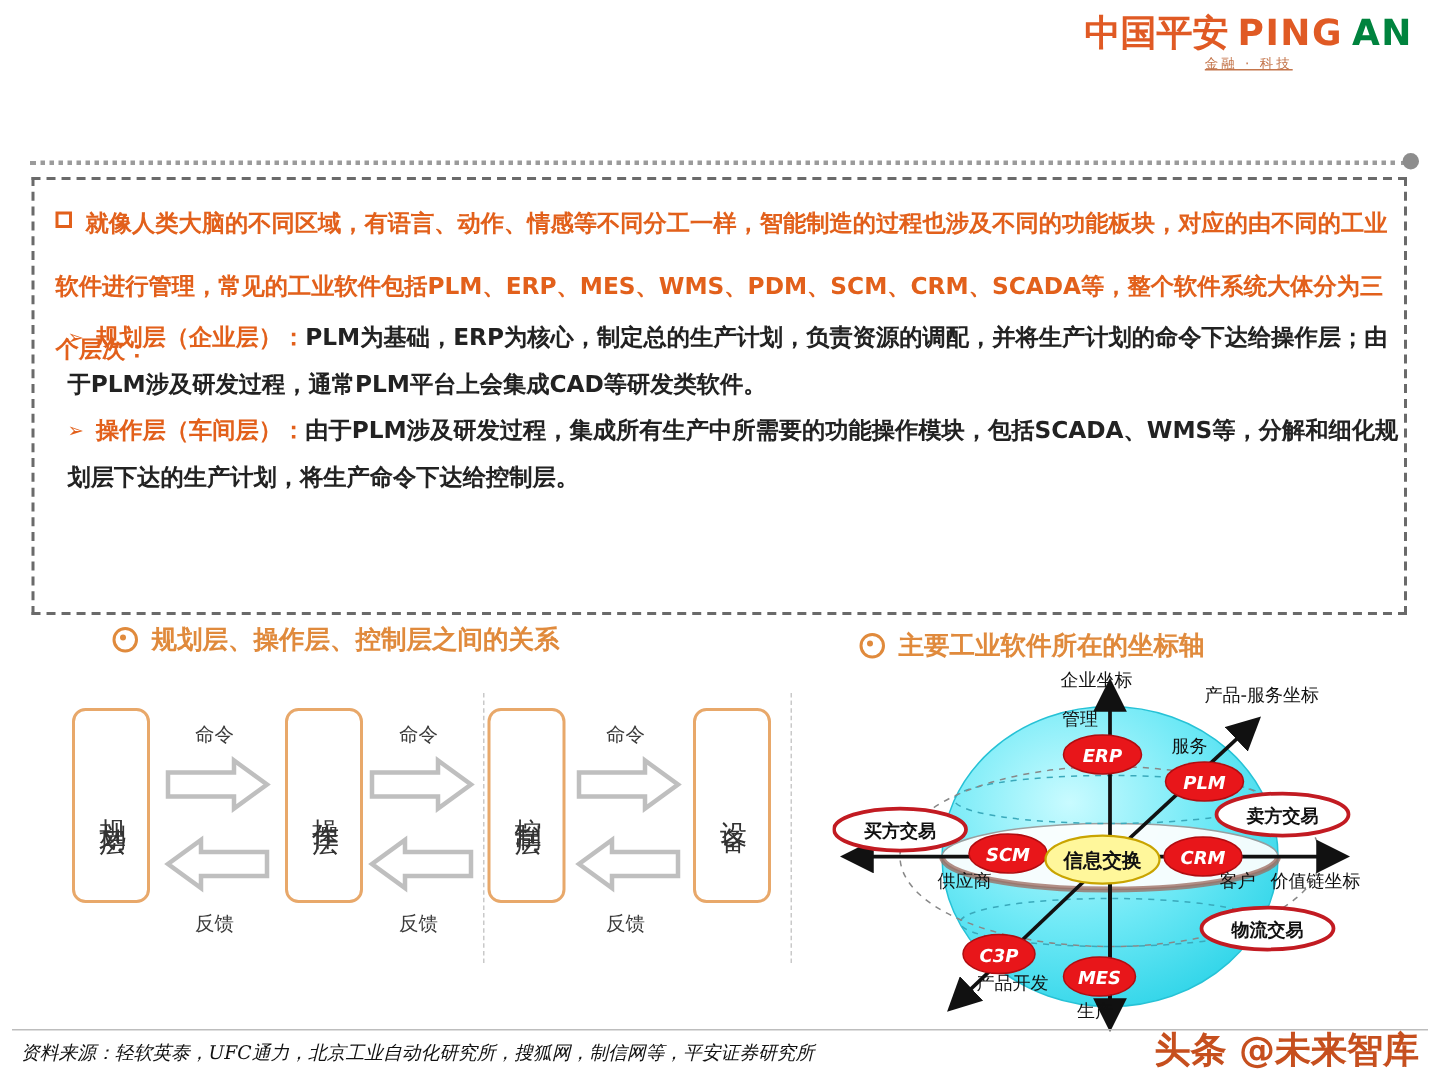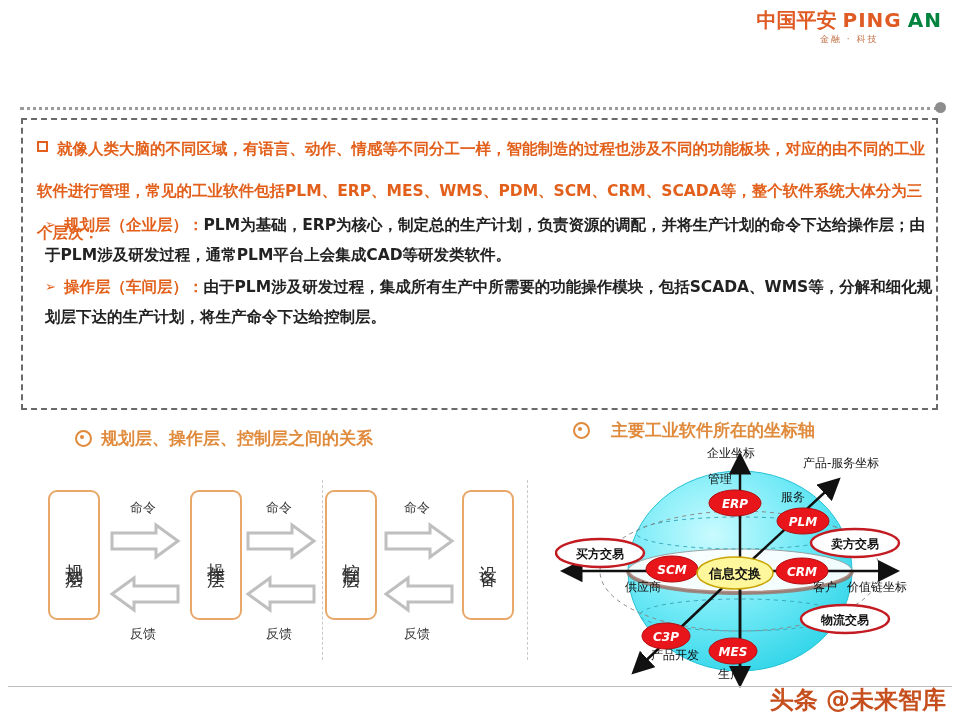--- a/index.html
+++ b/index.html
@@ -10,28 +10,29 @@
     overflow:hidden;position:relative;
   }
   .page{position:relative;width:960px;height:720px;}
 
   
   .logo{
     position:absolute;right:18px;top:10px;text-align:center;
     line-height:1;
   }
   .logo-main{
-    font-size:20px;font-weight:bold;color:#E05A24;letter-spacing:0px;
+    font-size:24px;font-weight:bold;color:#E05A24;letter-spacing:0px;
     white-space:nowrap;font-family:"DejaVu Sans",sans-serif;
   }
   .logo-main .lat{letter-spacing:1px;margin-left:6px;}
   .logo-main .grn{color:#00833E;}
   .logo-sub{
     font-size:9px;color:#C4754B;margin-top:5px;letter-spacing:2px;
     font-family:"DejaVu Sans",sans-serif;
+    text-decoration:underline;
   }
 
   
   .title-row{position:absolute;left:38px;top:52px;display:flex;align-items:center;}
   .title-icon{
     width:38px;height:46px;border:3px solid #E2601B;position:relative;
     box-sizing:border-box;background:#fff;flex:none;
   }
   .title-icon .pencil2{
     position:absolute;left:16px;top:-4px;width:7px;height:44px;
@@ -90,25 +91,25 @@
     font-family:"DejaVu Sans",sans-serif;display:flex;align-items:center;
   }
   .sec-h .ring{
     width:13px;height:13px;border:2px solid #E08A3C;border-radius:50%;
     margin-right:9px;position:relative;flex:none;
   }
   .sec-h .ring:after{
     content:"";position:absolute;left:2.5px;top:2.5px;width:4px;height:4px;
     border-radius:50%;background:#E08A3C;
   }
-  .sec-left{left:75px;top:427px;text-align:center;}
-  .sec-right{left:573px;top:419px;gap:12px;}
-
-  
-  .flow{position:absolute;left:30px;top:485px;width:500px;height:175px;}
+  .sec-left{left:75px;top:415px;text-align:center;}
+  .sec-right{left:573px;top:419px;}
+
+  
+  .flow{position:absolute;left:30px;top:467px;width:500px;height:175px;}
   .node{
     position:absolute;width:52px;height:130px;border:2px solid #E8A86A;
     border-radius:9px;background:#fff;box-sizing:border-box;
     display:flex;align-items:center;justify-content:center;
   }
   .node span{
     writing-mode:vertical-rl;text-orientation:upright;
     font-size:18px;color:#333;letter-spacing:4px;
     font-family:"DejaVu Sans",sans-serif;
   }
@@ -308,15 +309,16 @@
         <text x="226" y="58">服务</text>
         <text x="70" y="148">供应商</text>
         <text x="258" y="148">客户</text>
         <text x="96" y="216">产品开发</text>
         <text x="163" y="235">生产</text>
       </g>
     </svg>
   </div>
 
   <div class="wm-line"></div>
+  <div class="source">资料来源：轻软英泰，UFC通力，北京工业自动化研究所，搜狐网，制信网等，平安证券研究所</div>
   <div class="watermark">头条 @未来智库</div>
 
 </div>
 
 </body></html>

